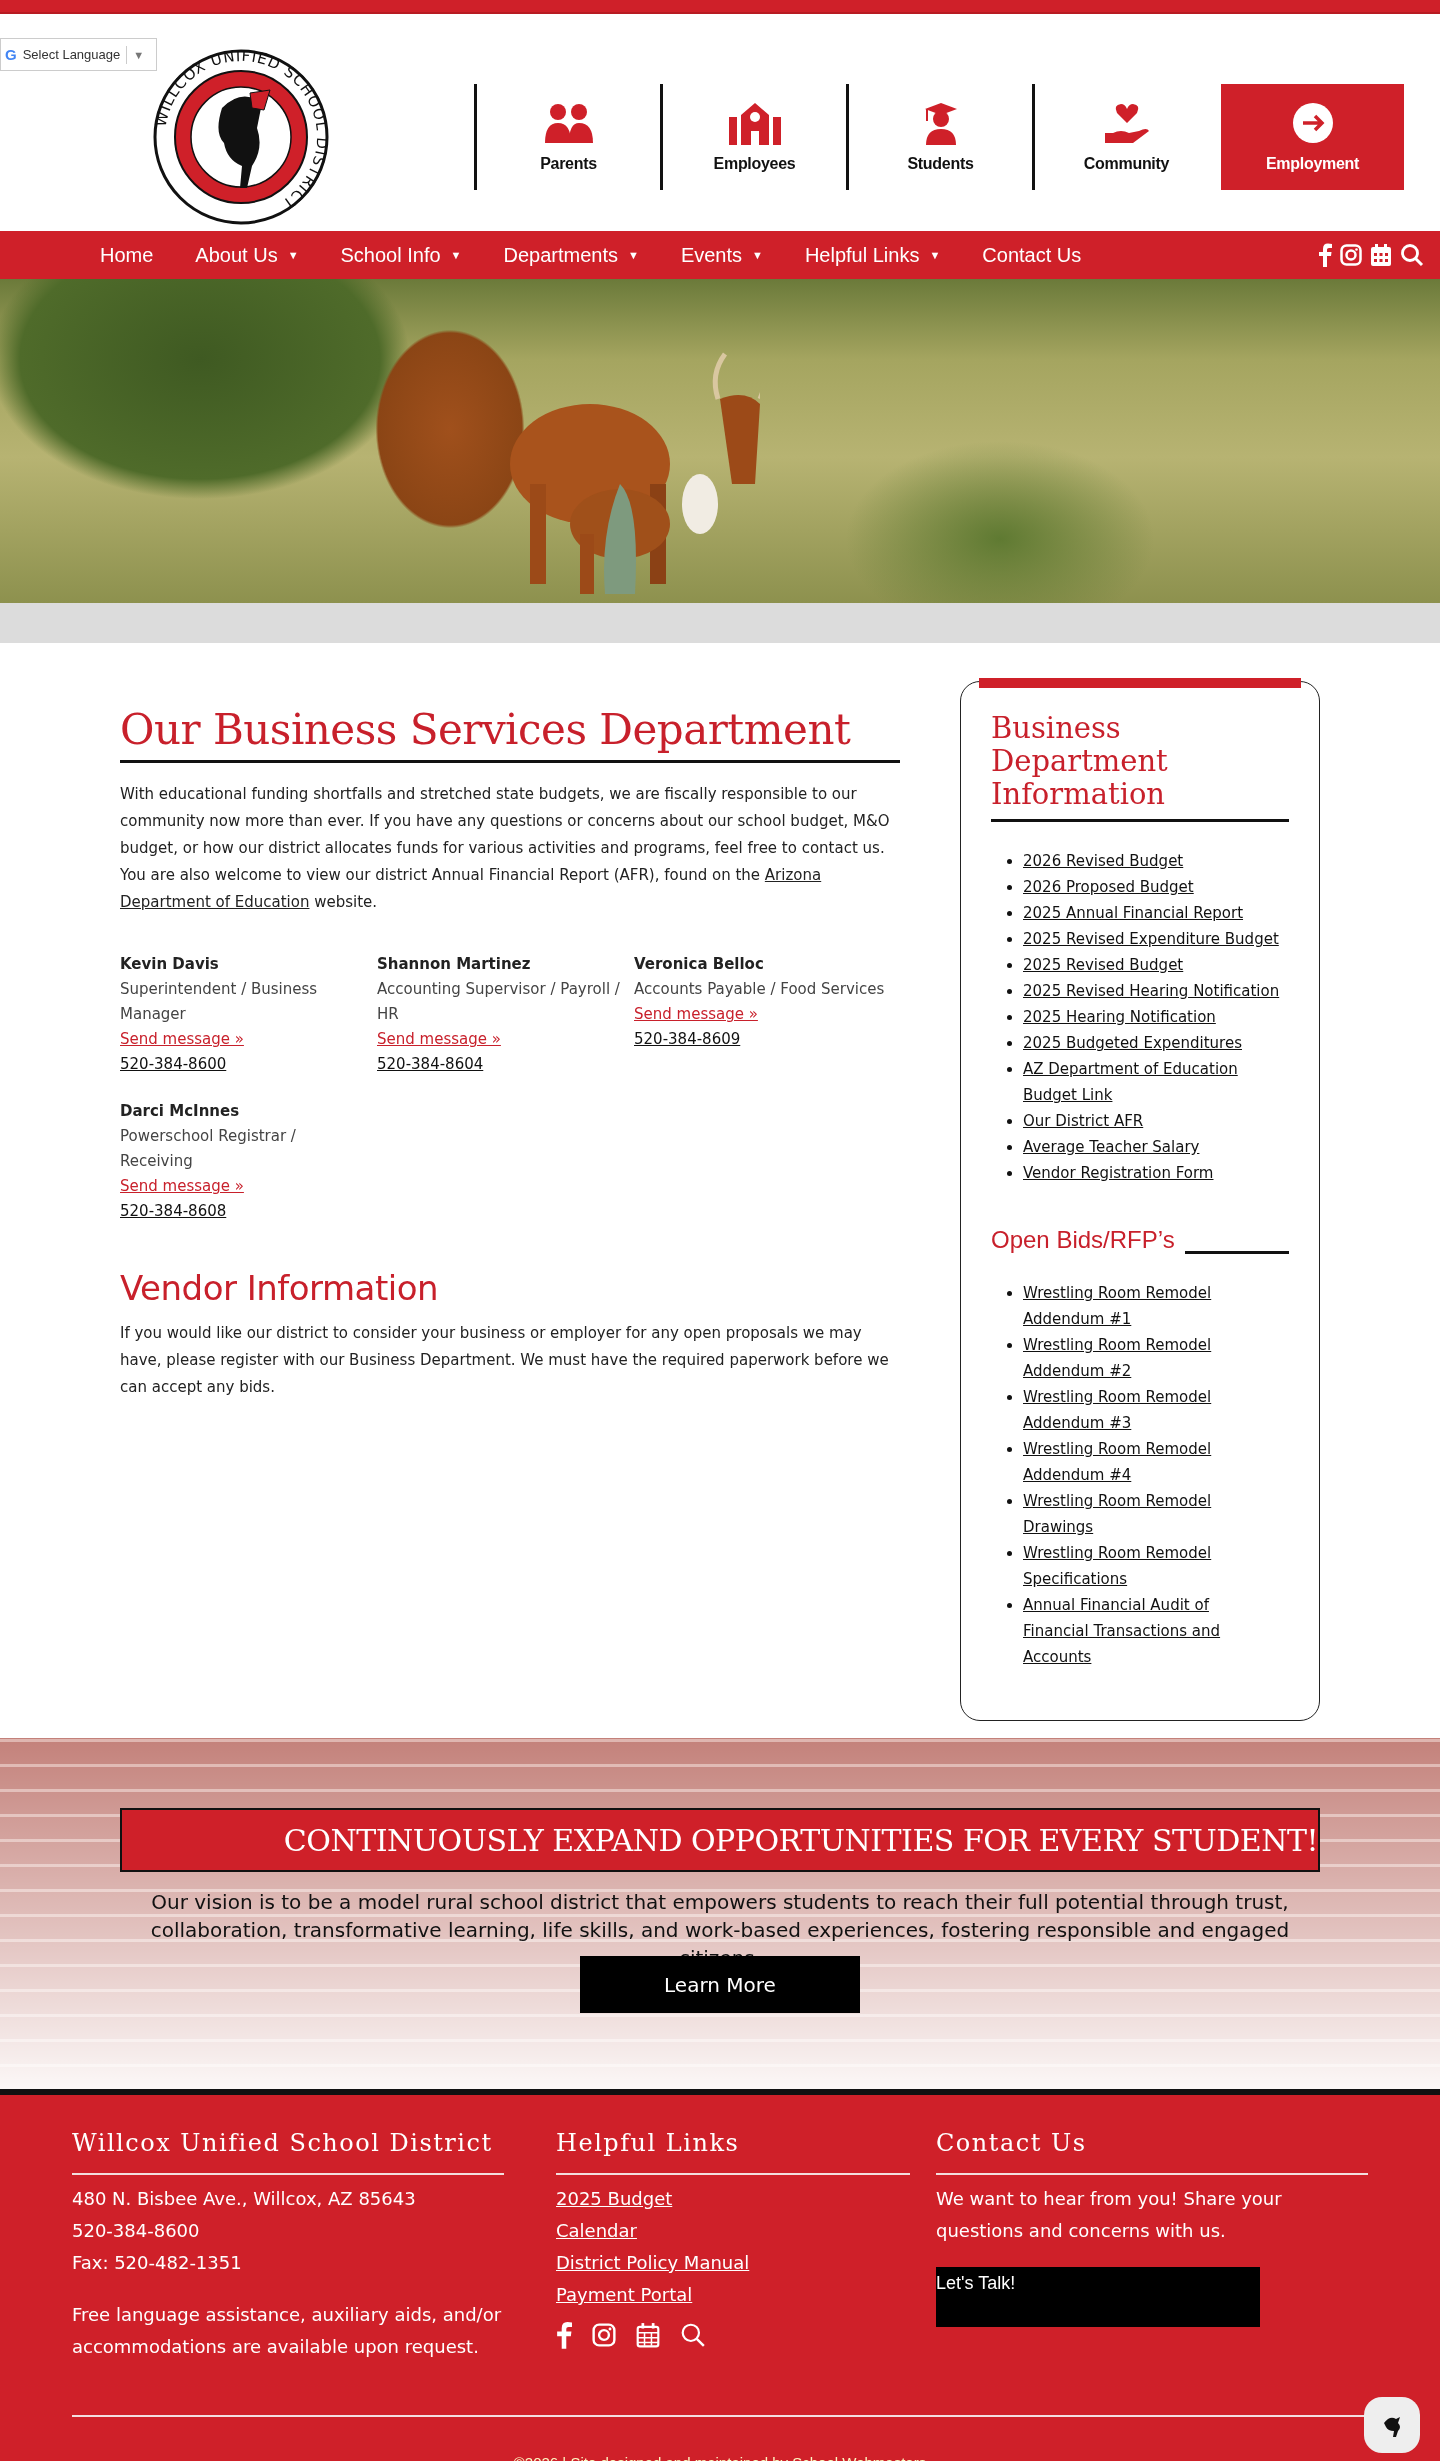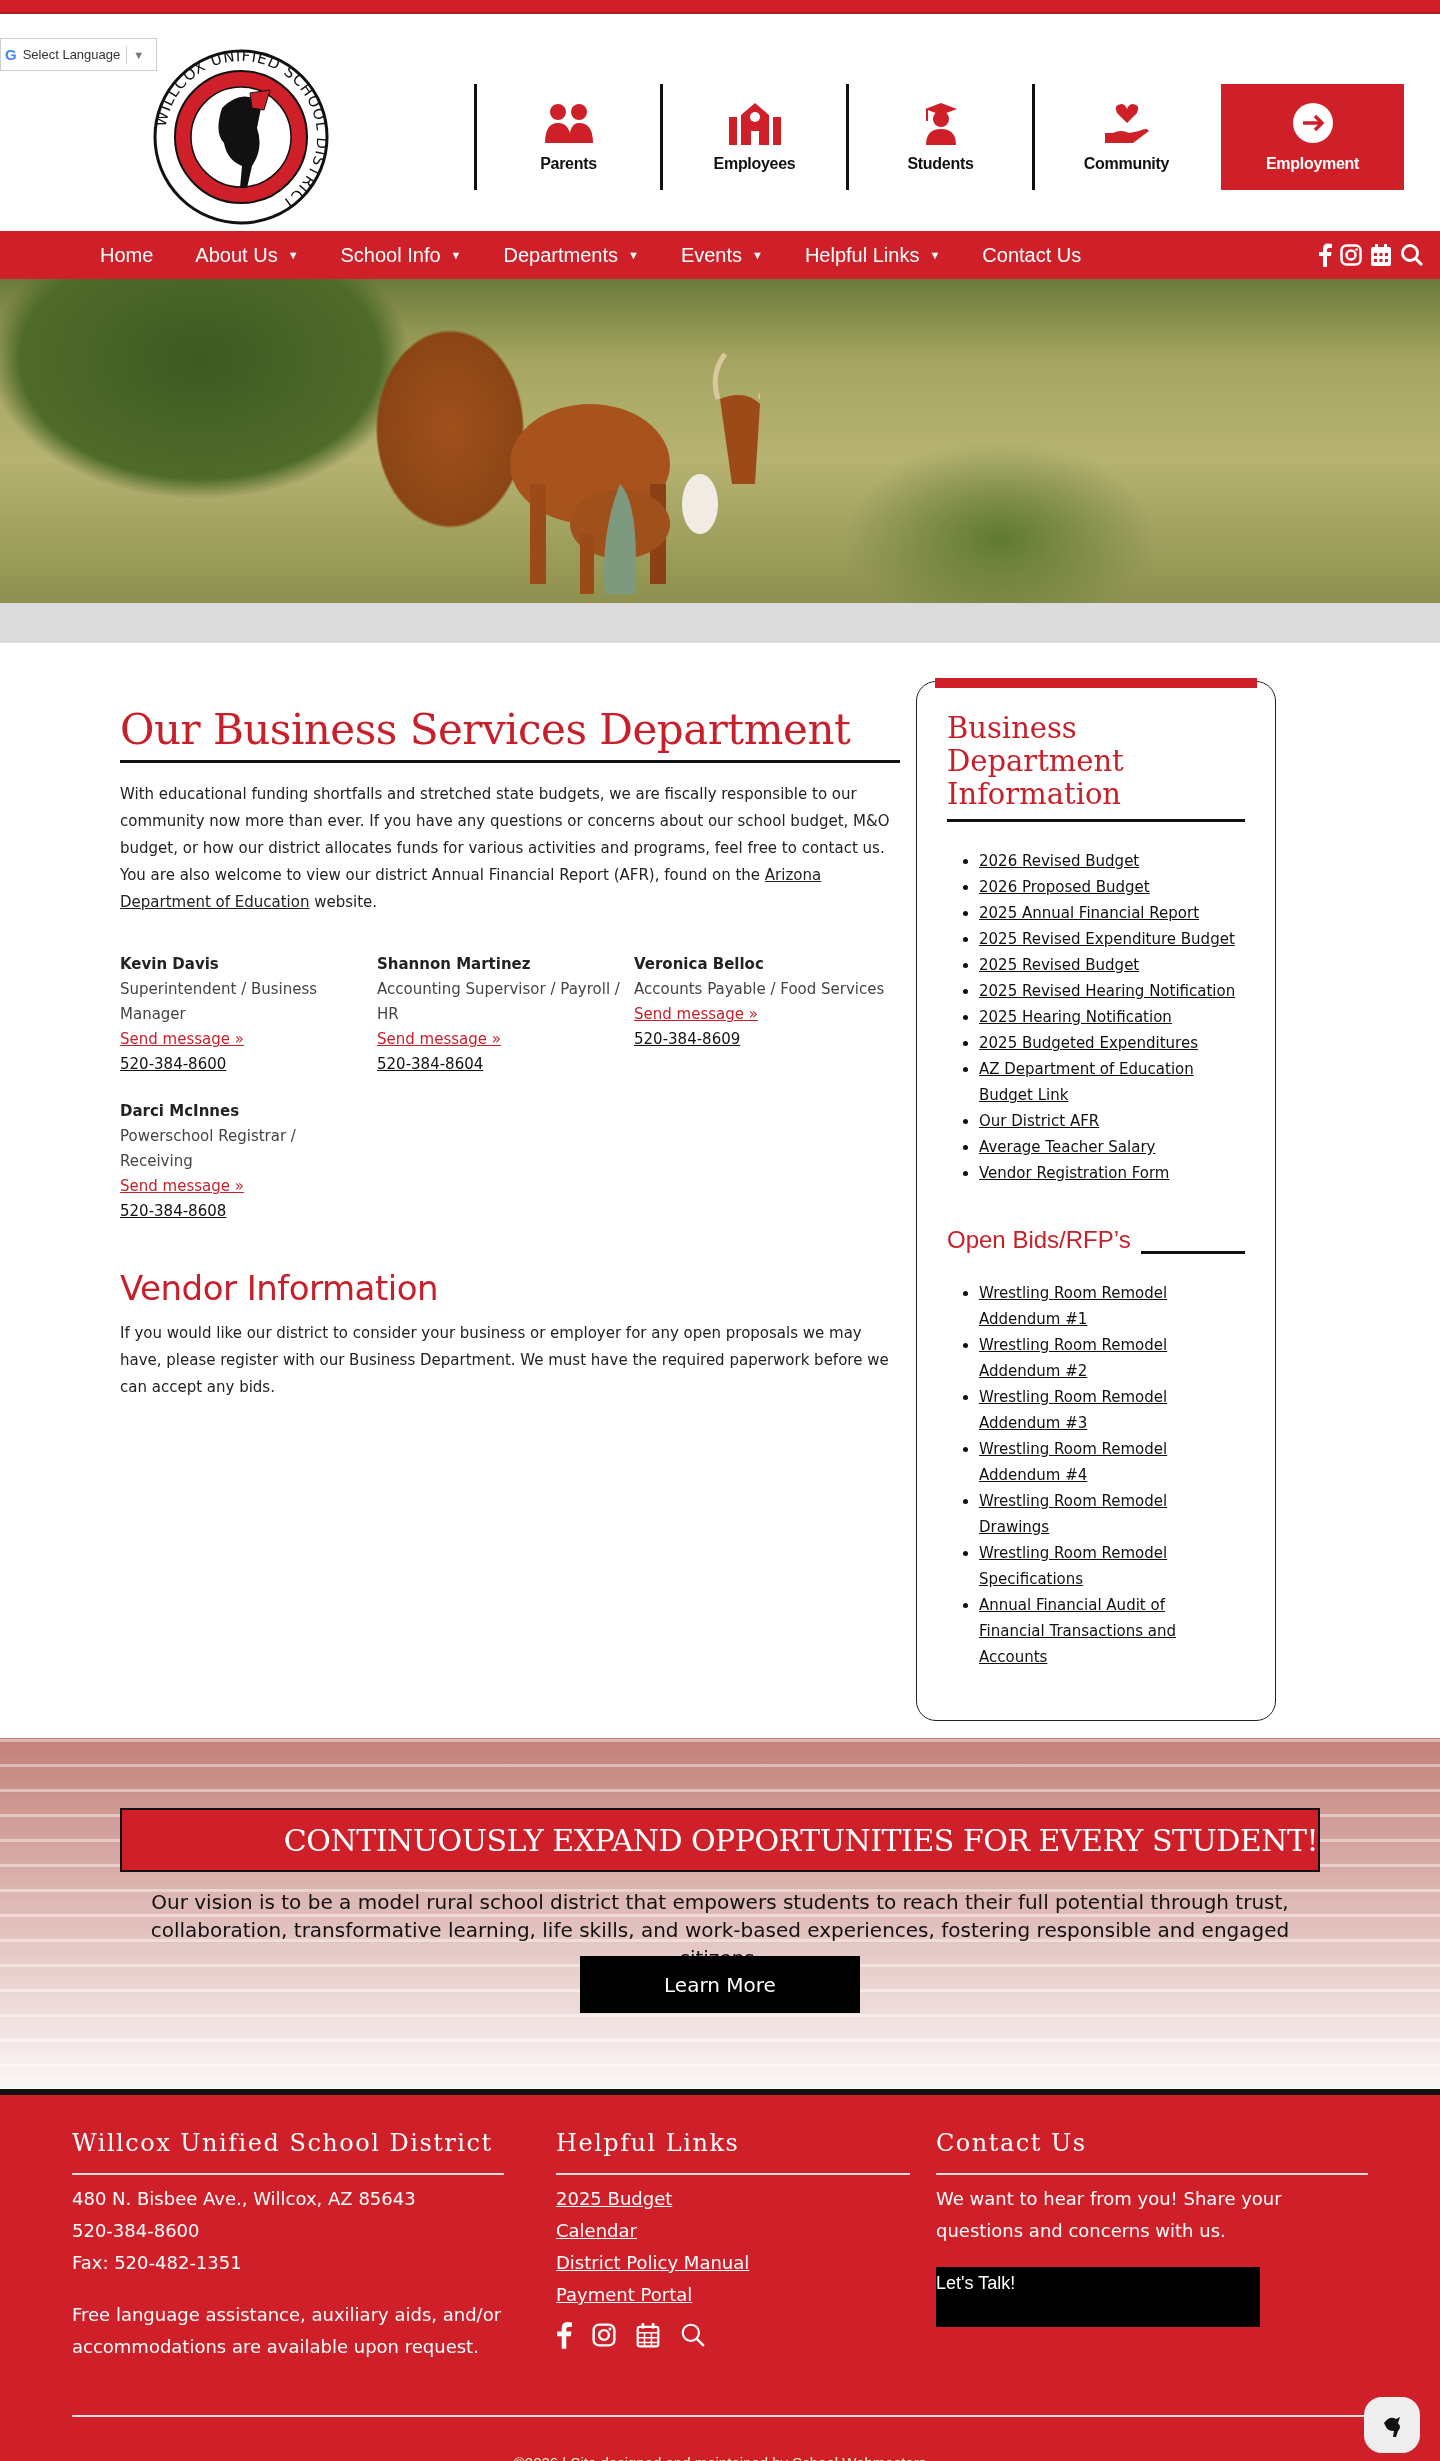--- a/index.html
+++ b/index.html
@@ -35,21 +35,21 @@
   .main h1 { font-family: "DejaVu Serif", serif; font-weight: normal; color: #c8202b; font-size: 42px; letter-spacing: -0.5px; padding-bottom: 6px; border-bottom: 3px solid #111; }
   .main p { font-family: "DejaVu Sans", sans-serif; font-size: 15px; line-height: 27px; color: #222; }
   .intro { margin-top: 18px; }
   .staff { display: grid; grid-template-columns: 257px 257px 257px; margin-top: 36px; row-gap: 22px; }
   .person { font-size: 15px; line-height: 25px; }
   .person .nm { font-weight: bold; color: #222; }
   .person .rl { color: #444; }
   .person .msg { color: #c8202b; text-decoration: underline; display: block; }
   .person .ph { color: #111; text-decoration: underline; display: block; }
   .main h2 { font-family: "DejaVu Sans", sans-serif; font-weight: normal; color: #c8202b; font-size: 34px; margin-top: 44px; margin-bottom: 12px; letter-spacing: -0.5px; }
-  .sidebar { position: absolute; left: 916px; top: 38px; width: 360px; border: 1.5px solid #222; border-radius: 20px; padding: 30px 30px 50px 30px; background: #fff; }
+  .sidebar { position: absolute; left: 960px; top: 38px; width: 360px; border: 1.5px solid #222; border-radius: 20px; padding: 30px 30px 50px 30px; background: #fff; }
   .sidebar .redbar { position: absolute; left: 18px; right: 18px; top: -4px; height: 10px; background: #cf2029; }
   .sidebar h3 { font-family: "DejaVu Serif", serif; font-weight: normal; color: #c8202b; font-size: 29px; line-height: 33px; padding-bottom: 8px; border-bottom: 3px solid #111; }
   .sidebar ul { list-style: disc; margin-left: 32px; margin-top: 26px; }
   .sidebar li { font-size: 15px; line-height: 26px; color: #111; }
   .sidebar li a { text-decoration: underline; }
   .sidebar .bidsh { display: flex; align-items: flex-end; margin-top: 40px; }
   .sidebar .bidsh span { font-family: "Liberation Sans", sans-serif; color: #c8202b; font-size: 24px; white-space: nowrap; }
   .sidebar .bidsh .ln { flex: 1; height: 3px; background: #111; margin-left: 10px; margin-top: 4px; }
   .sidebar ul.bids { width: 230px; }
   .vision { height: 351px; position: relative; background:

